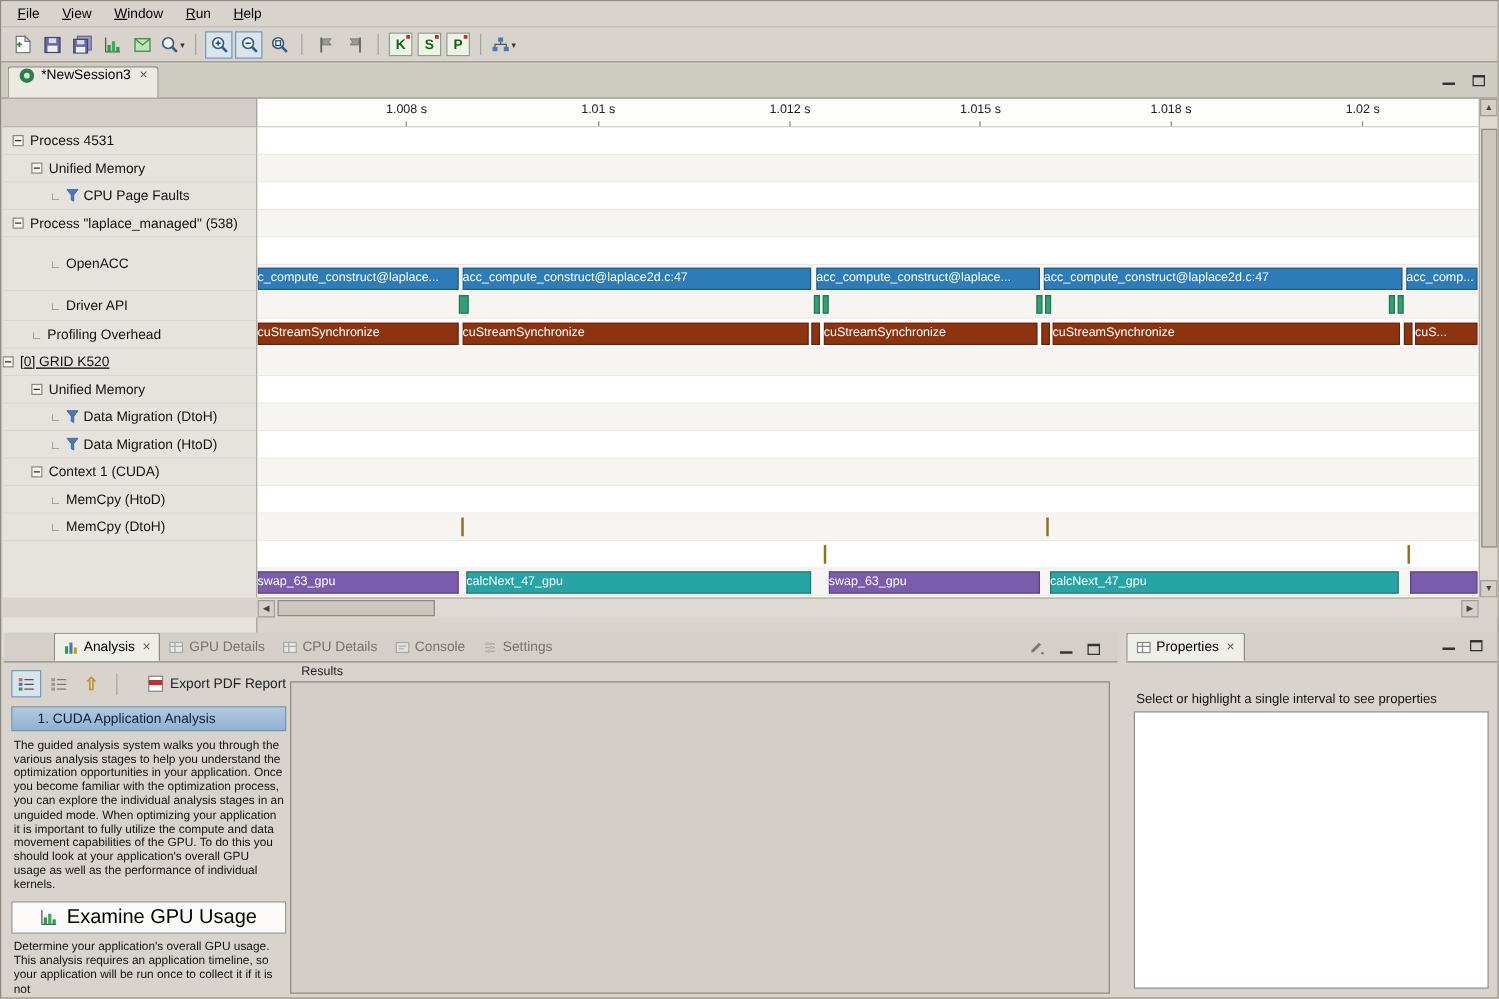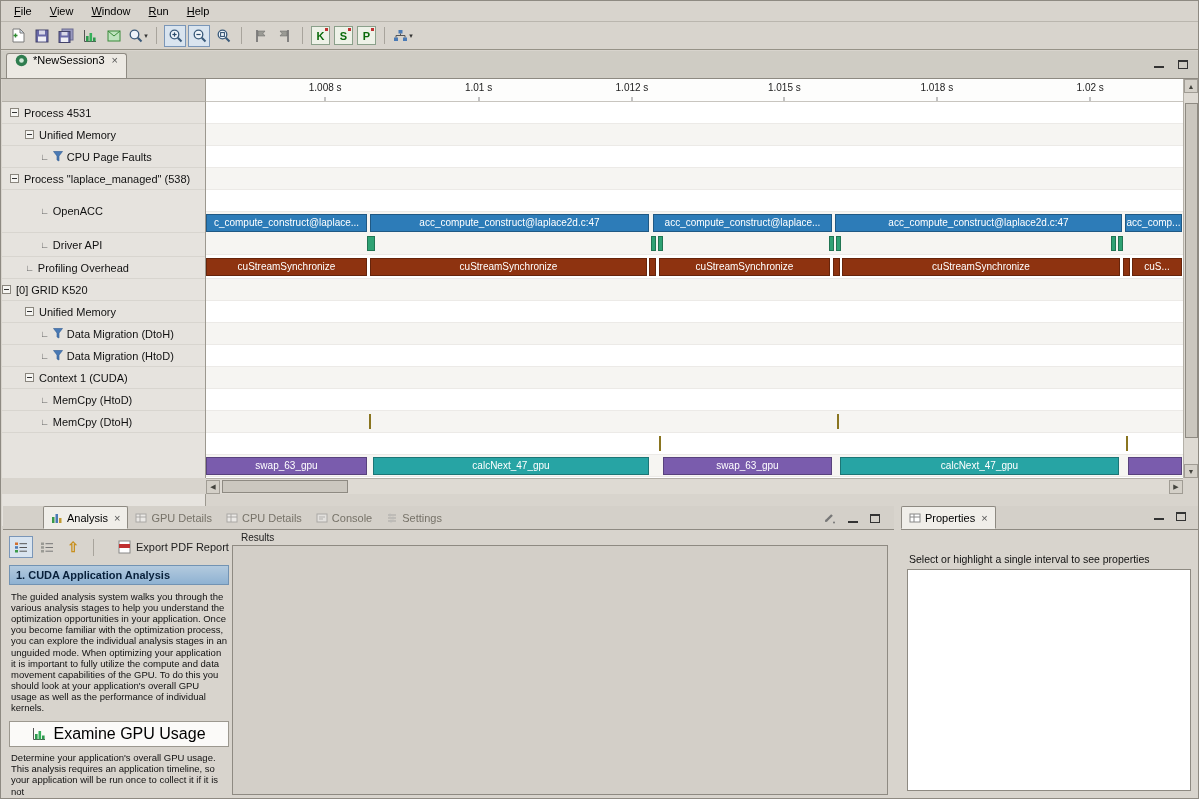--- a/index.html
+++ b/index.html
@@ -38,21 +38,21 @@
   .tree{position:absolute;left:1px;top:101px;width:204px;height:424px;background:#e6e3de;border-right:1px solid #9c988f;overflow:hidden;}
   .tree-row{display:flex;align-items:center;border-bottom:1px solid #d8d5cf;background:#e6e3de;}
   .toggle{width:9px;height:9px;border:1px solid #8a867e;background:#f6f5f2;position:relative;margin-right:5px;flex:none;}
   .toggle::after{content:'';position:absolute;left:1px;right:1px;top:3px;height:1px;background:#333;}
   .leafmark{color:#666;font-size:9px;margin-right:4px;flex:none;}
   .funnel{margin-right:4px;flex:none;}
   .tree-label{white-space:nowrap;font-size:11px;color:#111;}
   .rows{position:absolute;left:205px;top:101px;width:977px;height:376px;background:#fff;overflow:hidden;}
   .tl-row{position:relative;border-bottom:1px solid #eceae7;background:#fff;}
   .tl-row.alt{background:#f6f5f2;}
-  .bar{position:absolute;top:2px;height:18px;line-height:17px;font-size:10px;color:#fff;text-align:center;overflow:hidden;white-space:nowrap;box-shadow:inset 0 0 0 1px rgba(0,0,0,.28);}
+  .bar{position:absolute;top:2px;height:18px;line-height:17px;font-size:10px;color:#fff;text-align:left;overflow:hidden;white-space:nowrap;box-shadow:inset 0 0 0 1px rgba(0,0,0,.28);}
   .tick-bar{position:absolute;top:3px;height:15px;width:2px;}
 
   
   .vscroll{position:absolute;left:1182px;top:78px;width:16px;height:399px;background:#dedad3;border-left:1px solid #b4b0a8;}
   .vthumb{position:absolute;left:1px;right:1px;top:24px;height:335px;background:#cbc7bf;border:1px solid #8e8a82;}
   .sarrow{position:absolute;width:14px;height:14px;display:flex;align-items:center;justify-content:center;font-size:7px;color:#44443e;background:#d4d0c8;border:1px solid #a09c94;}
   .hscroll{position:absolute;left:205px;top:477px;width:977px;height:16px;background:#dedad3;border-top:1px solid #b4b0a8;}
   .hthumb{position:absolute;top:1px;bottom:1px;left:16px;width:126px;background:#cbc7bf;border:1px solid #8e8a82;}
   .hcorner{position:absolute;left:1182px;top:477px;width:16px;height:16px;background:#d8d4cd;}
   .tl-left-gap{position:absolute;left:1px;top:477px;width:204px;height:16px;background:#d8d4cd;}
@@ -67,21 +67,21 @@
   .an-toolbar{position:absolute;left:8px;top:533px;height:26px;display:flex;align-items:center;gap:2px;}
   .an-tbtn{width:24px;height:22px;display:flex;align-items:center;justify-content:center;border:1px solid transparent;}
   .an-tbtn.pressed{border:1px solid #7a96b8;background:#d9e4ef;}
   .uparrow{color:#c8901f;font-size:14px;font-weight:bold;}
   .export-btn{display:flex;align-items:center;gap:5px;padding:2px 6px;margin-left:10px;color:#222;}
 
   .results-frame{position:absolute;left:231px;top:544px;width:656px;height:250px;border:1px solid #8e8a82;background:#d3cfc8;}
   .results-label{position:absolute;left:236px;top:531px;background:#d8d4cd;padding:0 4px;font-size:10px;color:#222;z-index:3;}
 
   .guide-col{position:absolute;left:8px;top:564px;width:220px;height:235px;}
-  .guide-header{height:20px;display:flex;align-items:center;padding-left:6px;font-weight:bold;font-size:11px;color:#08203a;background:linear-gradient(#b3cade,#8fb2d2);border:1px solid #7293b3;}
+  .guide-header{height:20px;display:flex;align-items:center;padding-left:20px;font-weight:normal;font-size:11px;color:#08203a;background:linear-gradient(#b3cade,#8fb2d2);border:1px solid #7293b3;}
   .guide-text{margin-top:6px;font-size:9.5px;line-height:1.17;color:#111;padding:0 2px;}
   .examine-btn{margin-top:8px;width:100%;height:26px;display:flex;align-items:center;justify-content:center;gap:7px;background:#fbfaf8;border:1px solid #9c988f;font-size:16px;}
   .guide-footer{margin-top:5px;font-size:9.5px;line-height:1.17;color:#111;padding:0 2px;}
 
   .props-msg{position:absolute;left:908px;top:552px;font-size:10.5px;color:#111;}
   .props-box{position:absolute;left:906px;top:568px;width:284px;height:222px;background:#fff;border:1px solid #8e8a82;}
 </style>
 </head>
 <body>
 
@@ -247,21 +247,21 @@
         <span class="tree-label">OpenACC</span>
       </div>
       <div class="tree-row" style="height: 24px; padding-left: 38px;">
         <span class="leafmark">∟</span>
         <span class="tree-label">Driver API</span>
       </div>
       <div class="tree-row" style="height: 22px; padding-left: 23px;">
         <span class="leafmark">∟</span>
         <span class="tree-label">Profiling Overhead</span>
       </div>
-      <div class="tree-row" style="height: 22px; padding-left: 0;">
+      <div class="tree-row" style="height: 22px; padding-left: 0; text-decoration: underline;">
         <span class="toggle"></span>
         <span class="tree-label">[0] GRID K520</span>
       </div>
       <div class="tree-row" style="height: 22px; padding-left: 23px;">
         <span class="toggle"></span>
         <span class="tree-label">Unified Memory</span>
       </div>
       <div class="tree-row" style="height: 22px; padding-left: 38px;">
         <span class="leafmark">∟</span>
         <svg class="funnel" width="10" height="11">

